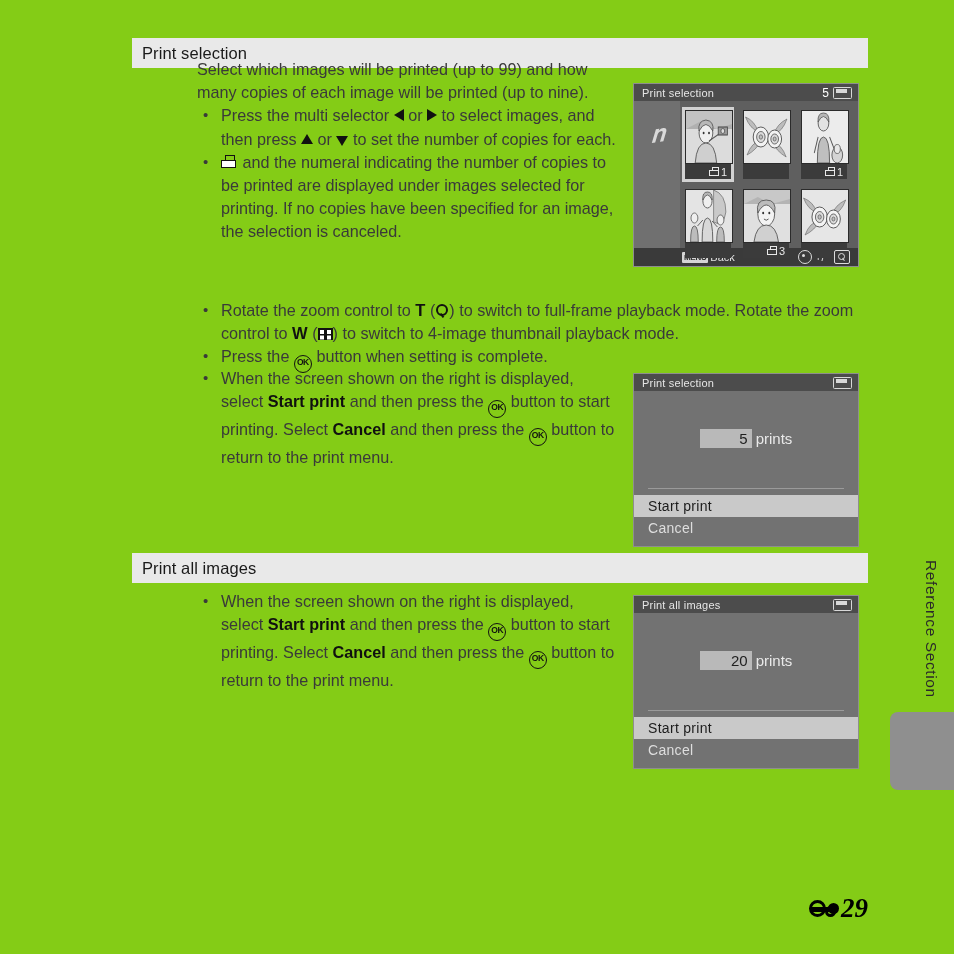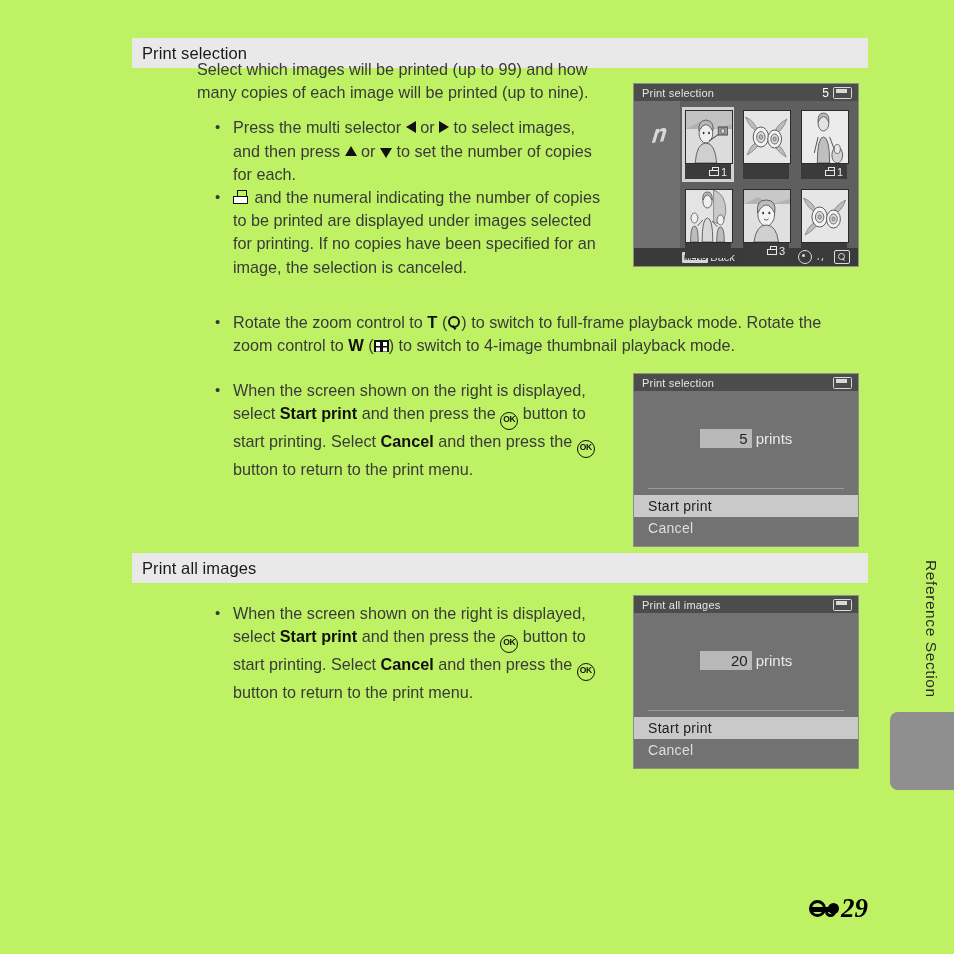--- a/index.html
+++ b/index.html
@@ -5,21 +5,21 @@
   html, body {
     margin: 0; padding: 0;
     width: 954px; height: 954px;
     background: #ffffff;
     font-family: "Liberation Sans", sans-serif;
     overflow: hidden;
   }
   .page {
     position: relative;
     width: 954px; height: 954px;
-    background: #bef264;
+    background: #84cc16;
   }
 
   
   .section-header {
     position: absolute;
     left: 132px; width: 736px;
     height: 30px;
     background: #e9e9e9;
     display: flex; align-items: center;
   }
@@ -34,21 +34,21 @@
   .text-col {
     position: absolute;
     left: 197px;
     color: #3a3a3a;
     font-size: 16.2px;
     line-height: 23.2px;
   }
   .para { margin: 0 0 0 0; }
   ul.bullets {
     list-style: none;
-    margin: 12px; padding: 0;
+    margin: 0; padding: 0;
   }
   ul.bullets > li {
     position: relative;
     padding-left: 24px;
     margin: 0;
   }
   ul.bullets > li::before {
     content: "\2022";
     position: absolute;
     left: 6px; top: -1px;
@@ -336,20 +336,23 @@
       <li>
         <span class="printer"></span><span> and the numeral indicating the number of copies to be printed are displayed under images selected for printing. If no copies have been specified for an image, the selection is canceled.</span>
       </li>
     </ul>
   </div>
 
   <div class="text-col" style="top:299px; width:660px;">
     <ul class="bullets">
       <li>
         <span>Rotate the zoom control to </span><span class="tw">T</span><span> (</span><span class="mag"></span><span>) </span><span>to switch to full-frame playback mode. Rotate the zoom control to </span><span class="tw">W</span><span> (</span><span class="thumbicon"></span><span>) </span><span>to switch to 4-image thumbnail playback mode.</span>
+      </li>
+      <li>
+        <span>Press the </span><span class="okbtn">OK</span><span> button when setting is complete.</span>
       </li>
     </ul>
   </div>
 
   <div class="text-col" style="top:367px; width:420px;">
     <ul class="bullets">
       <li>
         <span>When the screen shown on the right is displayed, select </span><b class="bold">Start print</b><span> and then press the </span><span class="okbtn">OK</span><span> button to start printing. Select </span><b class="bold">Cancel</b><span> and then press the </span><span class="okbtn">OK</span><span> button to return to the print menu.</span>
       </li>
     </ul>

